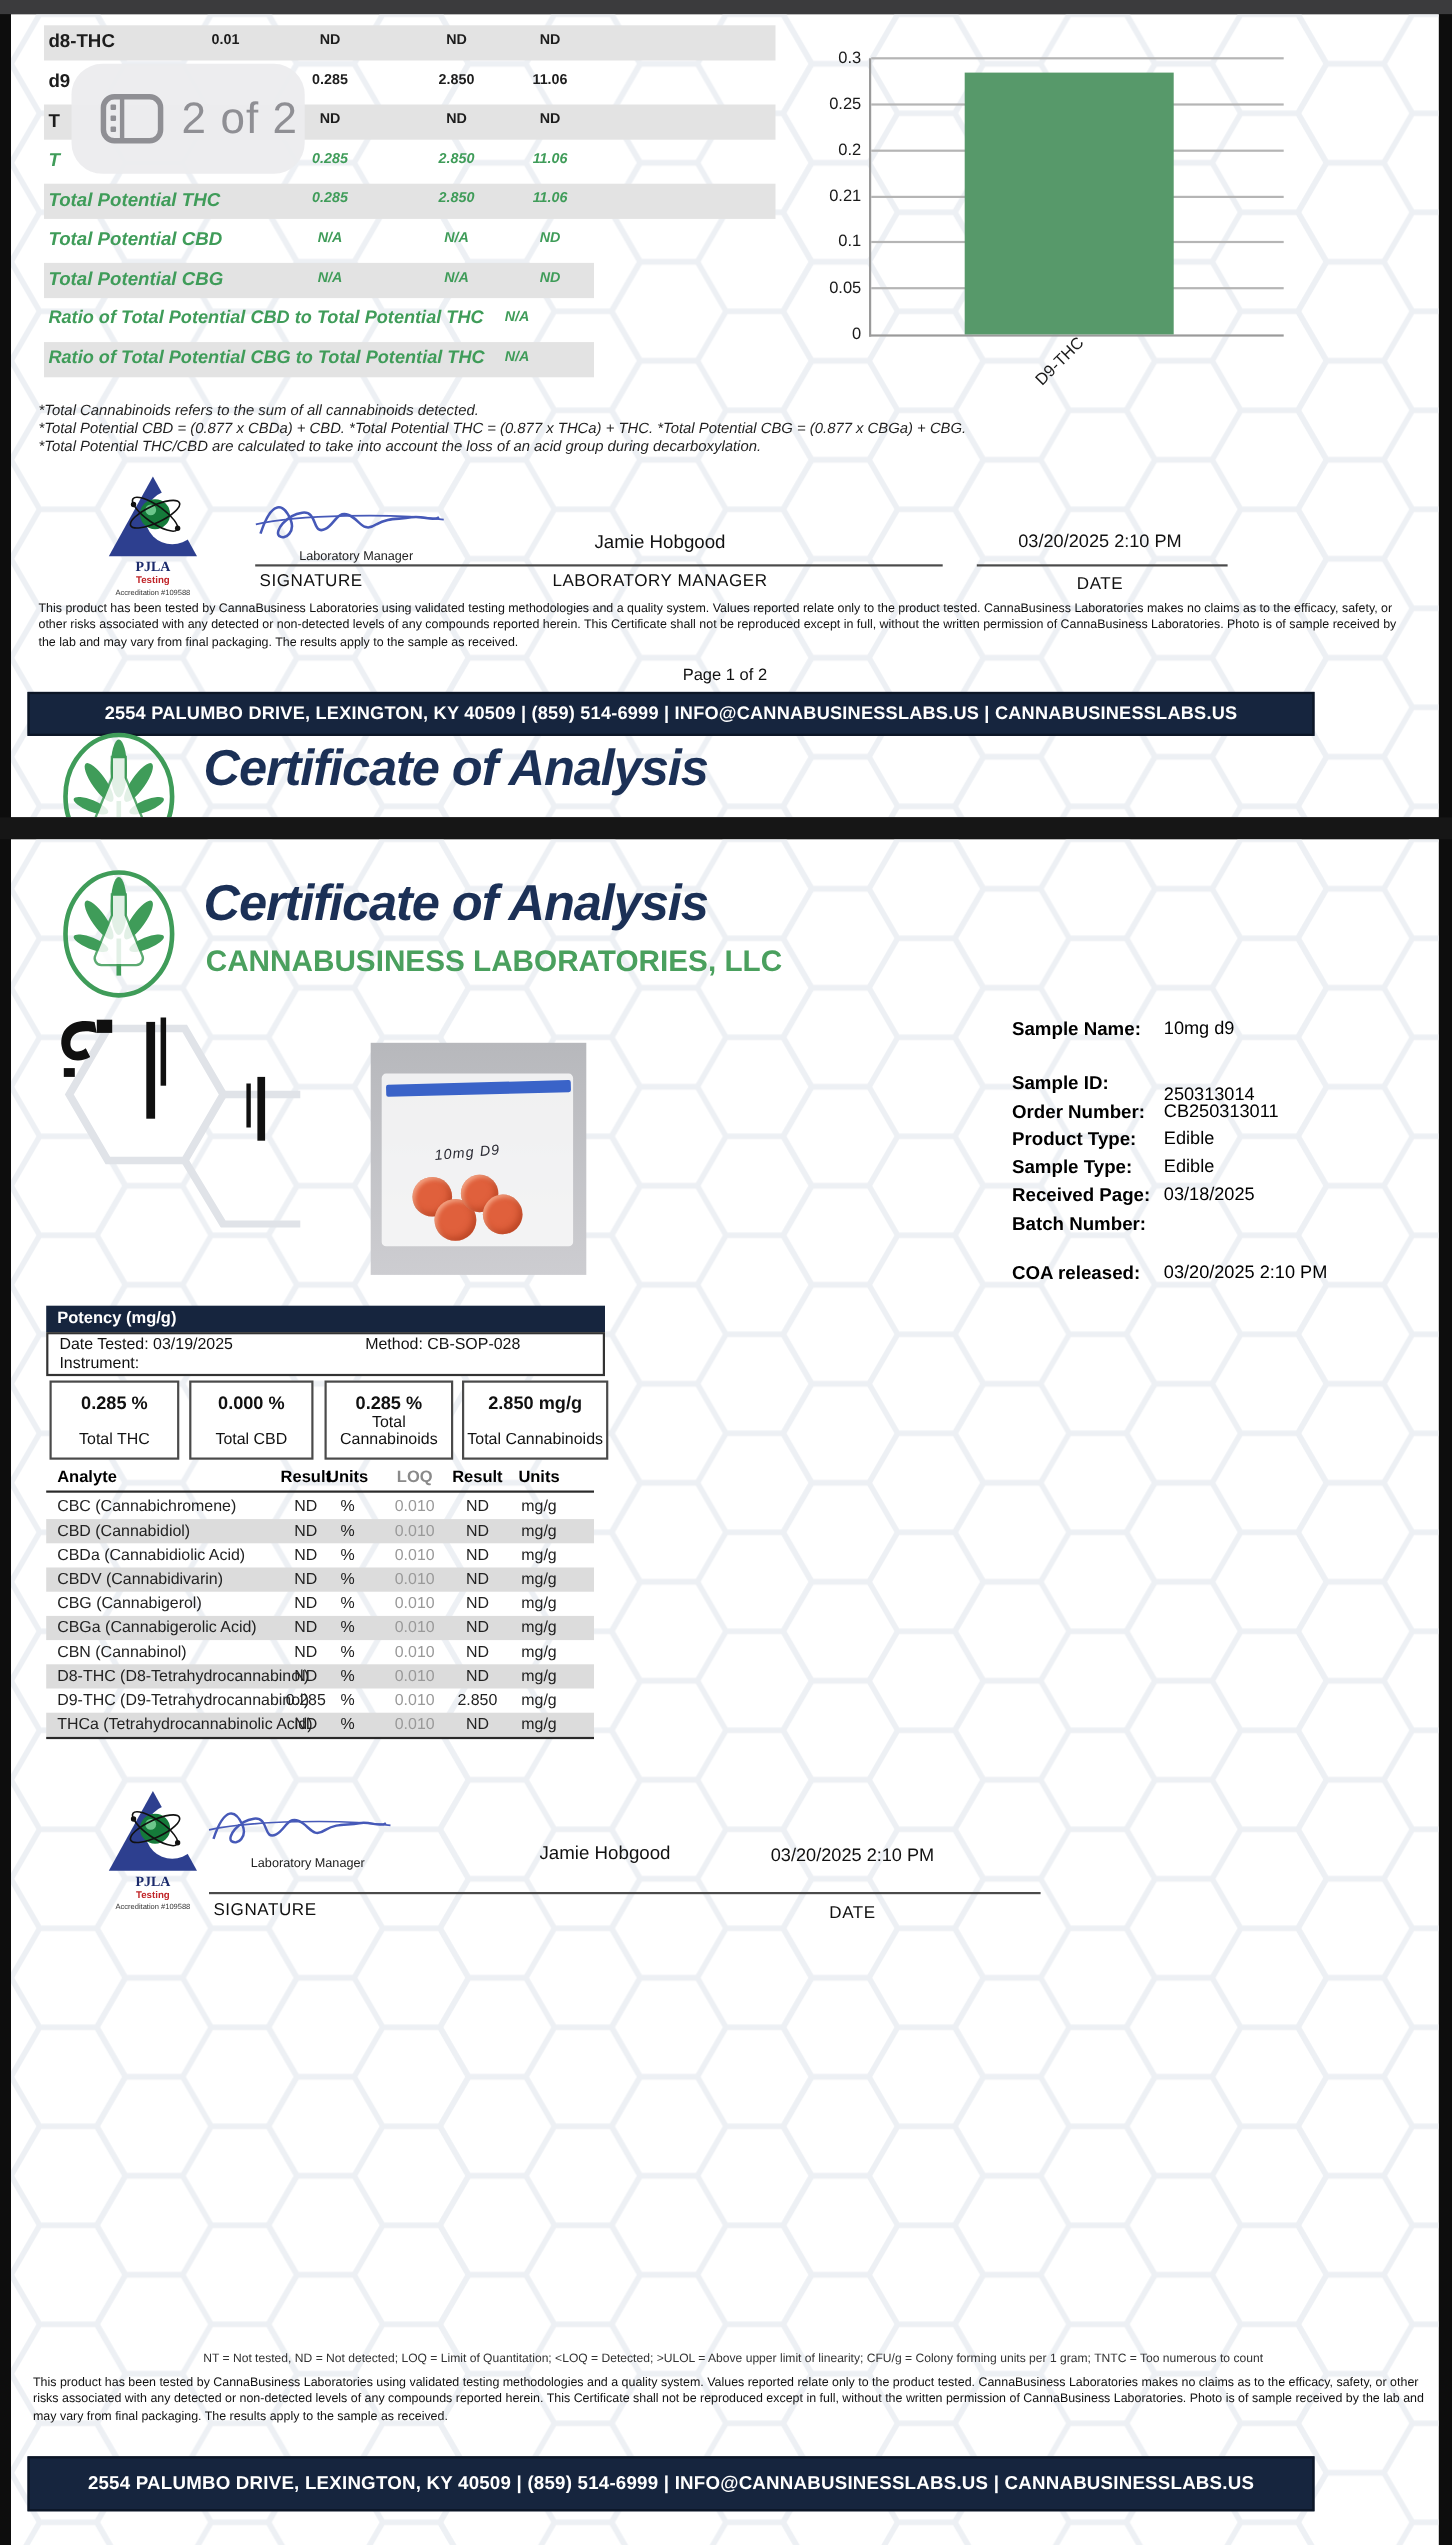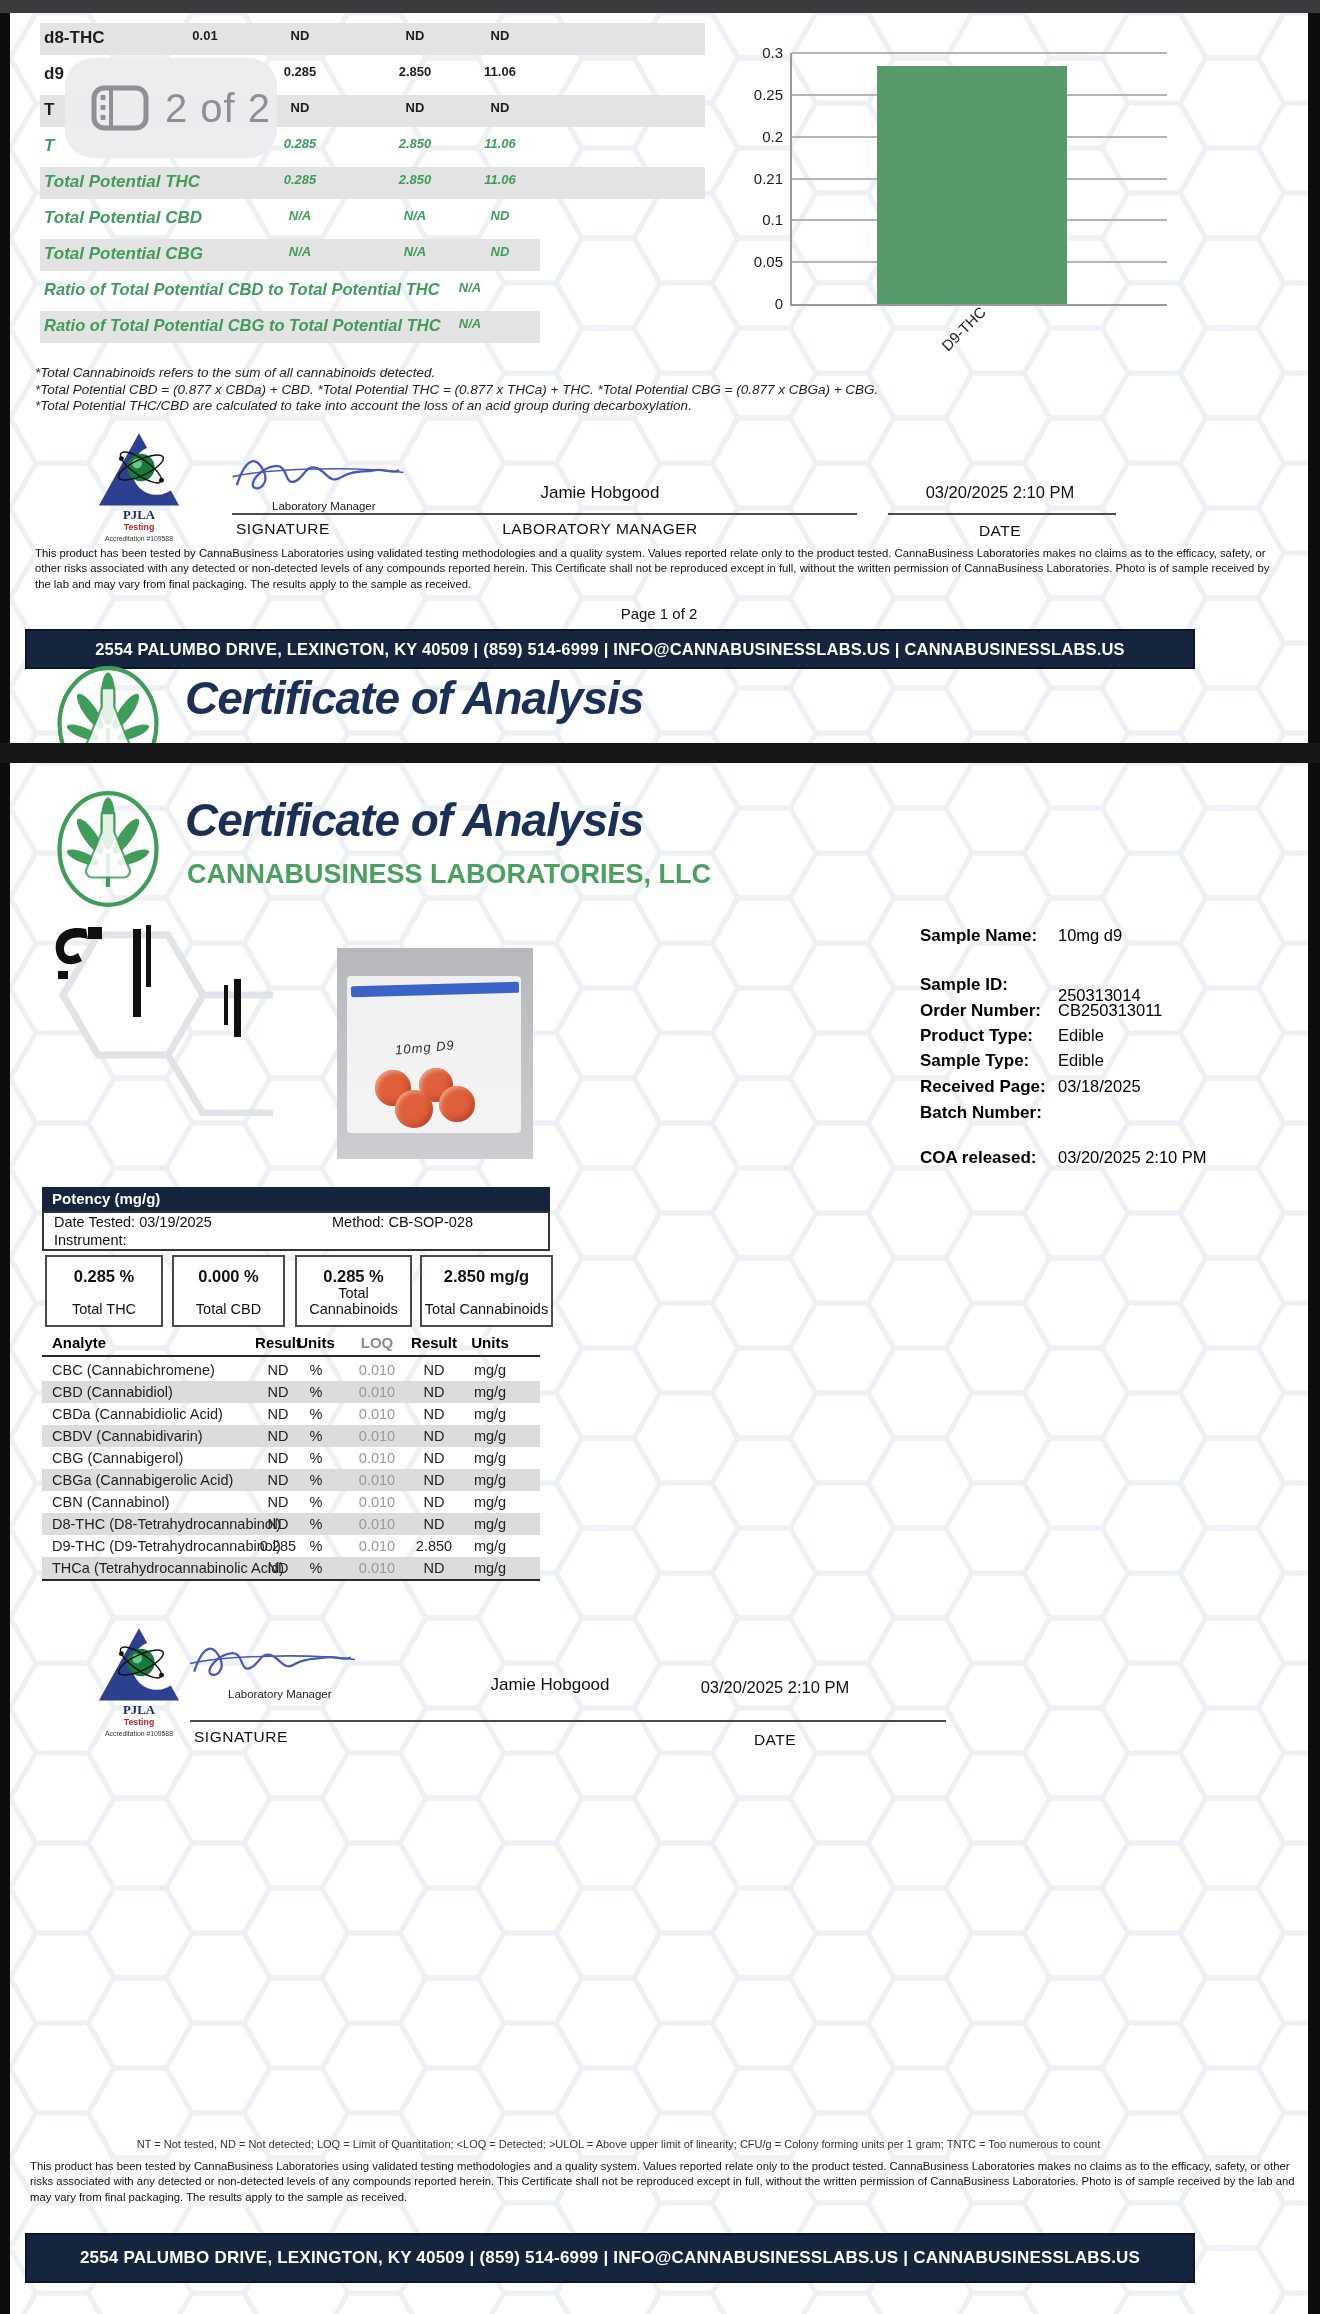--- a/index.html
+++ b/index.html
@@ -72,21 +72,21 @@
   #analyte-table{position:absolute;left:32px;top:568px;width:508px;height:250px;}
   .arow{position:absolute;left:0;width:508px;height:22px;}
   .aband{position:absolute;left:0;top:0;width:498px;height:22px;background:#dcdcdc;}
   .alab{position:absolute;left:10px;top:3px;font-size:14.5px;color:#222;white-space:nowrap;}
   .acell{position:absolute;top:3px;transform:translateX(-50%);font-size:14.5px;color:#222;}
   .acell.loq{color:#999;}
   .ahd{font-weight:700;color:#000;font-size:15px;}
   .ahd.loqh{color:#8a8a8a;}
   .arule{position:absolute;left:0;width:498px;height:2px;background:#2a2a2a;}
 
-  .legend{position:absolute;left:0;width:1217px;text-align:center;font-size:11px;color:#333;}
+  .legend{position:absolute;left:0;width:1217px;text-align:center;font-size:11px;color:#333;padding-left:48px;}
 </style>
 </head>
 <body>
 
 <div id="root">
   <div class="topbar"></div>
   <div class="edge l"></div>
   <div class="edge r"></div>
 
   <div class="page page1">

